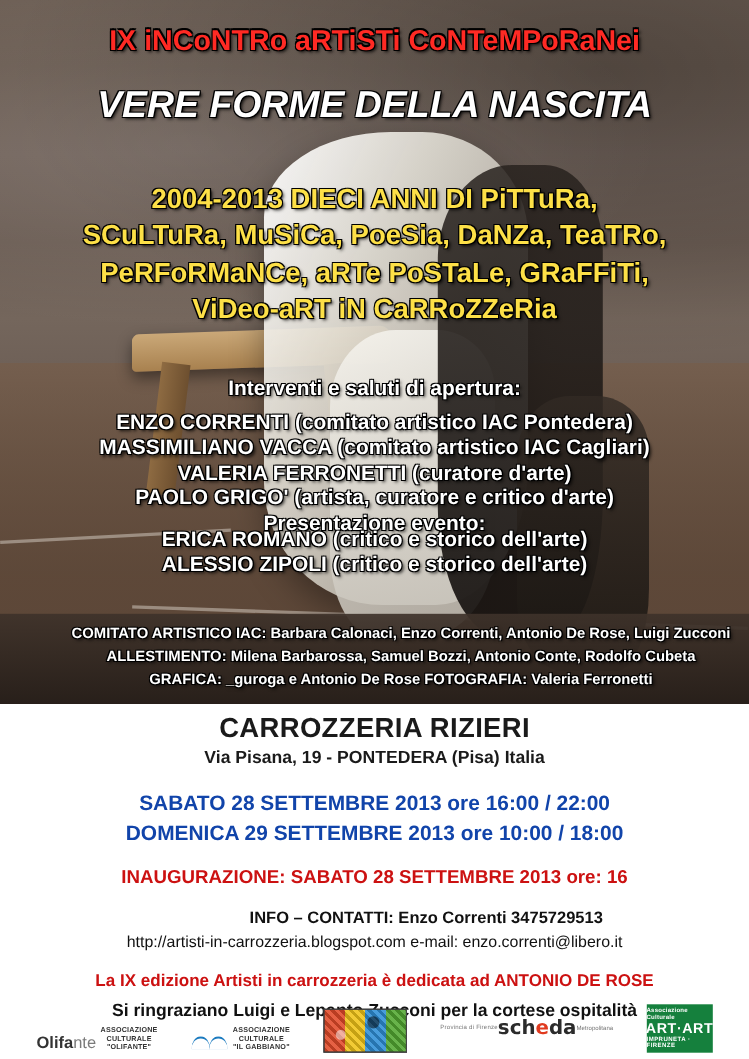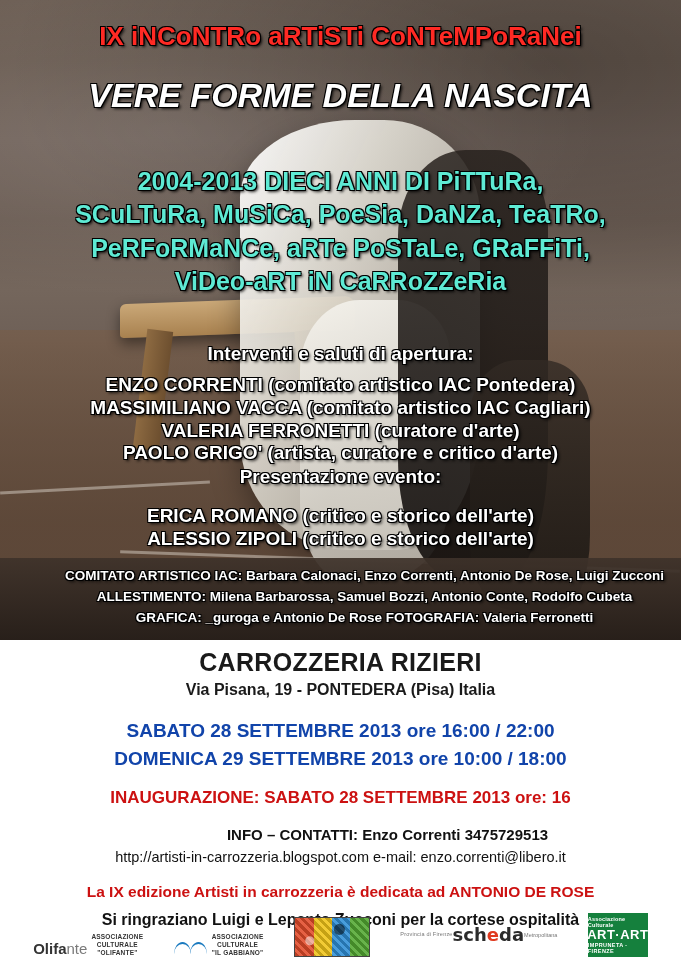--- a/index.html
+++ b/index.html
@@ -149,21 +149,21 @@
     top: 76px;
     font-size: 34px;
     font-weight: bold;
     font-style: italic;
     color: #ffffff;
   }
   .yellow-block {
     top: 165px;
     font-size: 25px;
     font-weight: bold;
-    color: #5eead4;
+    color: #fde047;
     line-height: 1.33;
   }
   .sub-head {
     font-size: 19px;
     font-weight: bold;
     color: #ffffff;
   }
   .name-line {
     font-size: 19px;
     font-weight: bold;
@@ -359,21 +359,21 @@
 
     <div class="txt name-line shadowed" style="top:374px;">
       <div>ENZO CORRENTI (comitato artistico IAC  Pontedera)</div>
       <div>MASSIMILIANO VACCA (comitato artistico IAC Cagliari)</div>
       <div>VALERIA FERRONETTI (curatore d'arte)</div>
       <div>PAOLO GRIGO' (artista, curatore e critico d'arte)</div>
     </div>
 
     <div class="txt sub-head shadowed" style="top:466px;">Presentazione evento:</div>
 
-    <div class="txt name-line shadowed" style="top:505px;">
+    <div class="txt name-line shadowed" style="top:480px;">
       <div>ERICA ROMANO (critico e storico dell'arte)</div>
       <div>ALESSIO ZIPOLI (critico e storico dell'arte)</div>
     </div>
 
     <div class="txt credits shadowed" style="top:566px;">
       <div>COMITATO ARTISTICO IAC: Barbara Calonaci, Enzo Correnti, Antonio De Rose, Luigi Zucconi</div>
       <div>ALLESTIMENTO: Milena Barbarossa, Samuel Bozzi, Antonio Conte, Rodolfo Cubeta</div>
       <div>GRAFICA: _guroga e Antonio De Rose      FOTOGRAFIA: Valeria Ferronetti</div>
     </div>
   </div>

